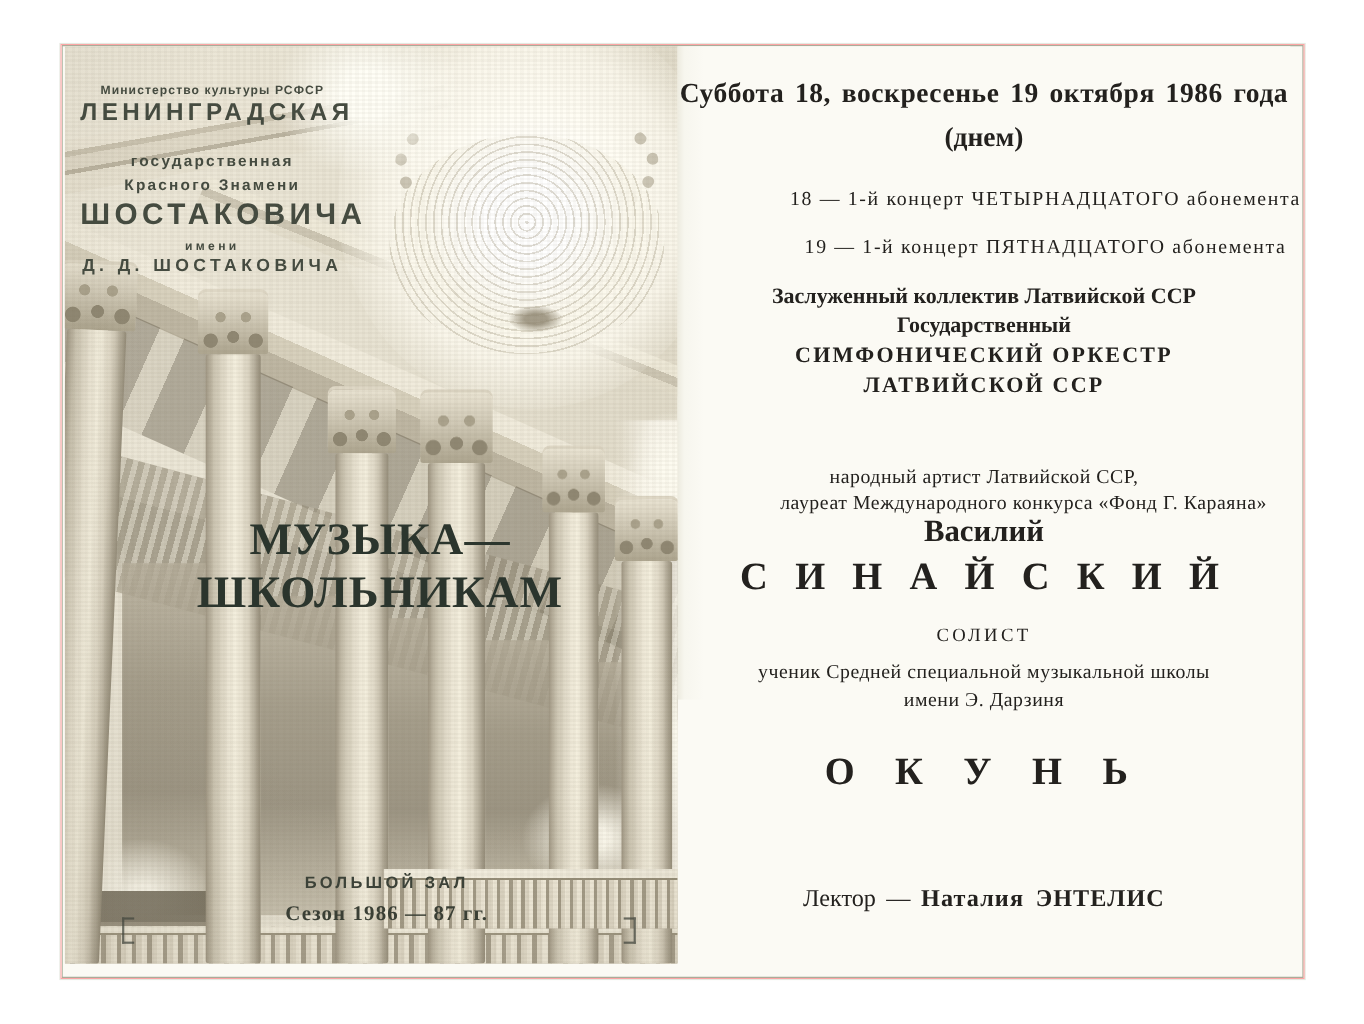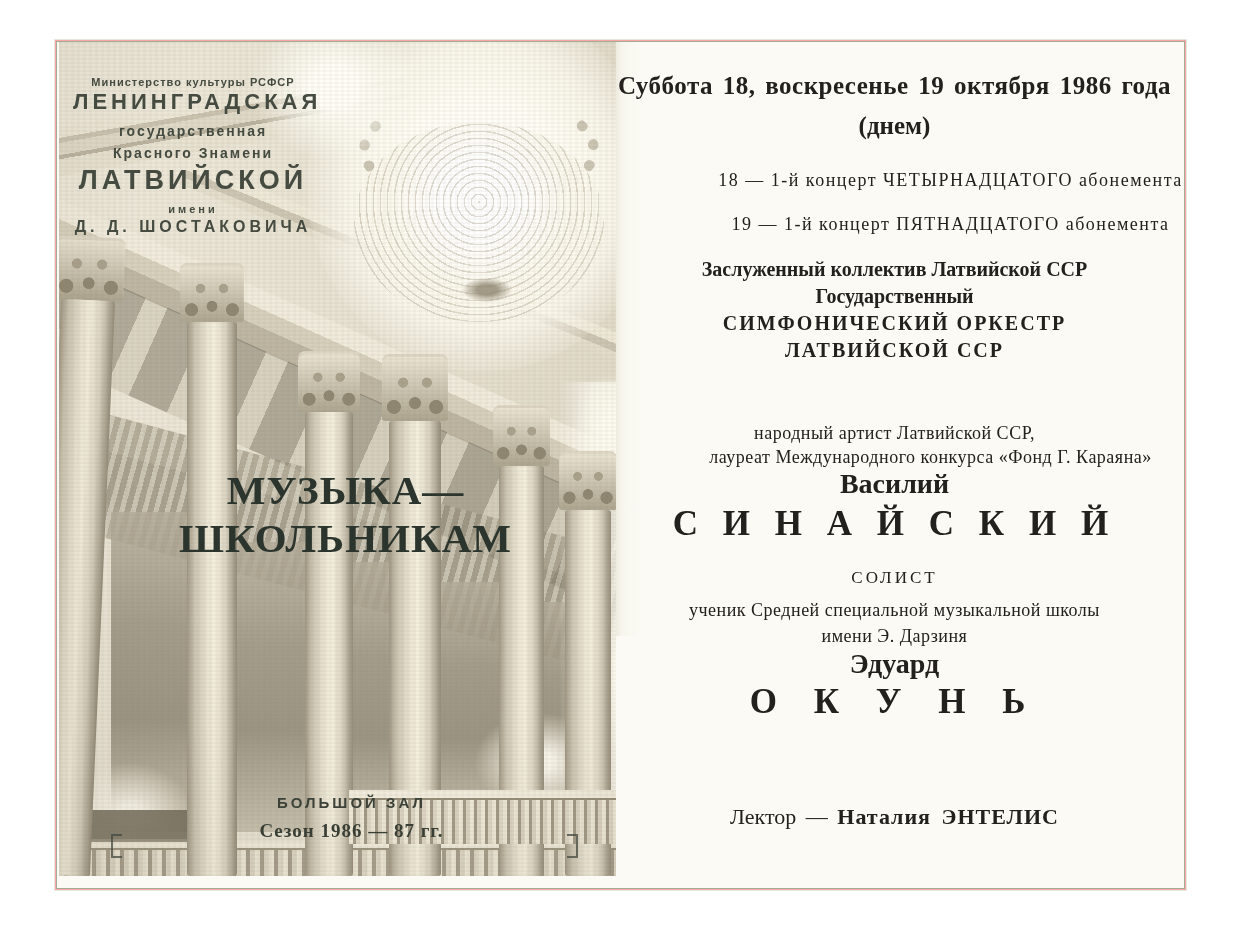--- a/index.html
+++ b/index.html
@@ -126,21 +126,21 @@
   .shelf-dark{
     left:5px; top:768px; width:140px; height:52px; z-index:2;
     background:linear-gradient(180deg,#6f6857 0 55%,#8a8270 55% 80%,#c5beab 80%);
     opacity:.85;
   }
   
   .stamp{left:14px; top:34px; width:240px; text-align:center; z-index:10;
     color:#454b40; font-family:"Liberation Sans",sans-serif; font-weight:bold;}
   .stamp div{position:static;}
   .s-min {font-size:11px; letter-spacing:1px;   margin-bottom:1px;}
-  .s-city{font-size:22px; letter-spacing:4px;   margin-bottom:5px;}
+  .s-city{font-size:22px; letter-spacing:4px;   margin-bottom:20px;}
   .s-st  {font-size:14px; letter-spacing:2px;   line-height:22px;}
   .s-name{font-size:27px; letter-spacing:4px;   margin-top:1px;}
   .s-im  {font-size:11px; letter-spacing:3px;   margin-top:7px;}
   .s-pat {font-size:16px; letter-spacing:4px;   margin-top:3px;}
   .series-title{
     left:8px; top:424px; width:100%; text-align:center; z-index:10;
     font-weight:bold; font-size:41px; letter-spacing:1px; color:#2b352d;
   }
   .photo-footer{left:14px; top:752px; width:100%; text-align:center; z-index:10;}
   .photo-footer div{position:static;}
@@ -219,21 +219,21 @@
     <div class="col c4"></div>
     <div class="col c5"></div>
     <div class="col c6"></div>
     <div class="balustrade-right"></div>
 
     <div class="stamp">
       <div class="s-min">Министерство культуры РСФСР</div>
       <div class="s-city">ЛЕНИНГРАДСКАЯ</div>
       <div class="s-st">государственная</div>
       <div class="s-st">Красного Знамени</div>
-      <div class="s-name">ЛАТВИЙСКОЙ</div>
+      <div class="s-name">ШОСТАКОВИЧА</div>
       <div class="s-im">имени</div>
       <div class="s-pat">Д. Д. ШОСТАКОВИЧА</div>
     </div>
 
     <div class="series-title">МУЗЫКА—ШКОЛЬНИКАМ</div>
 
     <div class="photo-footer">
       <div class="hall">БОЛЬШОЙ ЗАЛ</div>
       <div class="season">Сезон 1986 — 87 гг.</div>
     </div>
@@ -254,20 +254,19 @@
       <div class="b sp">СИМФОНИЧЕСКИЙ ОРКЕСТР</div>
       <div class="b sp">ЛАТВИЙСКОЙ ССР</div>
     </div>
     <div class="r-h1">народный артист Латвийской ССР,</div>
     <div class="r-h2">лауреат Международного конкурса «Фонд Г. Караяна»</div>
     <div class="r-fname">Василий</div>
     <div class="r-lname">С И Н А Й С К И Й</div>
     <div class="r-solist">СОЛИСТ</div>
     <div class="r-d1">ученик Средней специальной музыкальной школы</div>
     <div class="r-d2">имени Э. Дарзиня</div>
-    <div class="r-sfname">Эдуард</div>
     <div class="r-slname">О К У Н Ь</div>
     <div class="r-lect">
       <span class="lbl">Лектор —</span>
       <span class="nm">Наталия ЭНТЕЛИС</span>
     </div>
   </div>
 </div>
 
 </body></html>

